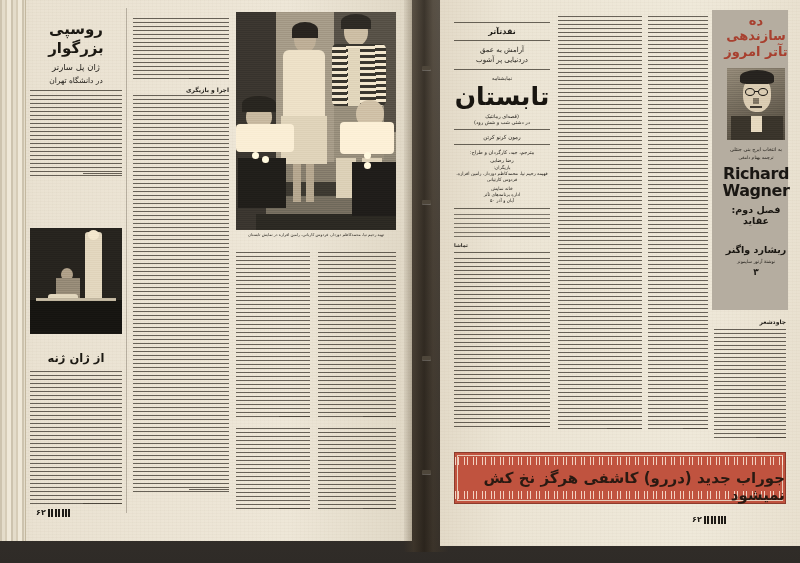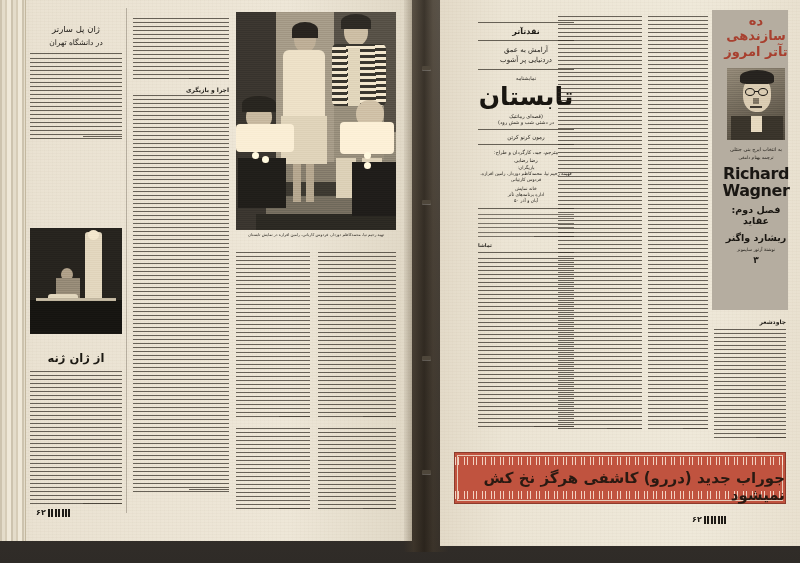--- a/index.html
+++ b/index.html
@@ -184,20 +184,21 @@
 <div class="scan">
   <div class="backdrop"></div>
 
   <div class="page page-left">
     <div class="grain"></div>
     <div class="edge-stack"></div>
 
     <div style="position:absolute;left:126px;top:8px;width:1px;height:505px;background:rgba(60,50,35,.30);"></div>
 
     <div class="col" style="left:30px;top:20px;width:92px;">
+      <div class="hl-fa" style="font-size:15px;line-height:1.25;margin-bottom:3px;color:#1b1812;">روسپی بزرگوار</div>
       <div class="hl-fa" style="font-size:8.5px;line-height:1.3;font-weight:normal;margin-top:4px;">ژان پل سارتر</div>
       <div class="hl-fa" style="font-size:7.5px;line-height:1.3;font-weight:normal;margin-top:3px;">در دانشگاه تهران</div>
       <div class="rule" style="margin:5px 0 4px 0;"></div>
       <div class="textblock" style="height:82px;"></div>
 
     </div>
 
     <div class="photo" style="left:30px;top:228px;width:92px;height:106px;">
       <div class="dark" style="inset:0;"></div>
       <div class="mid" style="left:0;top:72px;width:92px;height:34px;background:#1b1a17;"></div>
@@ -285,21 +286,21 @@
   <div class="gutter">
     <div class="staple" style="top:66px;"></div>
     <div class="staple" style="top:200px;"></div>
     <div class="staple" style="top:356px;"></div>
     <div class="staple" style="top:470px;"></div>
   </div>
 
   <div class="page page-right">
     <div class="grain"></div>
 
-    <div class="col" style="left:14px;top:22px;width:96px;margin-left:24px;">
+    <div class="col" style="left:14px;top:22px;width:96px;">
       <div class="rule"></div>
       <div class="hl-fa" style="font-size:8px;margin:4px 0 4px 0;">نقدتآتر</div>
       <div class="rule"></div>
       <div class="hl-fa" style="font-size:7px;font-weight:normal;margin-top:5px;">آرامش به عمق</div>
       <div class="hl-fa" style="font-size:7px;font-weight:normal;margin-top:2px;margin-bottom:5px;">دردنیایی پر آشوب</div>
       <div class="rule"></div>
       <div class="hl-fa" style="font-size:5px;font-weight:normal;margin-top:5px;">نمایشنامه</div>
       <div class="hl-fa" style="font-size:25px;line-height:1.1;margin:2px 0 2px 0;color:#191611;">تابستان</div>
       <div class="hl-fa" style="font-size:5px;font-weight:normal;">(قصه‌ای رمانتیک</div>
       <div class="hl-fa" style="font-size:5px;font-weight:normal;margin-bottom:4px;">در دشتی شب و شش رود)</div>
@@ -351,21 +352,21 @@
         <div class="grain2"></div>
       </div>
 
       <div class="hl-fa" style="font-size:5px;font-weight:normal;margin-top:6px;">به انتخاب ایرج بنی جنتلی</div>
       <div class="hl-fa" style="font-size:4.5px;font-weight:normal;margin-top:3px;">ترجمه بهنام دامغی</div>
 
       <div class="wagner-name" style="font-size:16px;line-height:1.05;margin-top:6px;">Richard</div>
       <div class="wagner-name" style="font-size:16px;line-height:1.05;">Wagner</div>
 
       <div class="hl-fa" style="font-size:9.5px;margin-top:5px;color:#191611;">فصل دوم: عقاید</div>
-      <div class="hl-fa" style="font-size:9.5px;margin-top:6px;color:#191611;">ریشارد واگنر</div>
+      <div class="hl-fa" style="font-size:9.5px;margin-top:18px;color:#191611;">ریشارد واگنر</div>
       <div class="hl-fa" style="font-size:4.5px;font-weight:normal;margin-top:4px;">نوشتهٔ آرتور سایمونز</div>
       <div class="hl-fa" style="font-size:9px;margin-top:3px;">۳</div>
     </div>
 
     <div class="col" style="left:274px;top:318px;width:72px;">
       <div class="hl-fa" style="font-size:6px;text-align:right;margin-bottom:4px;">جاودشعر</div>
       <div class="textblock" style="height:112px;"></div>
 
     </div>
 

